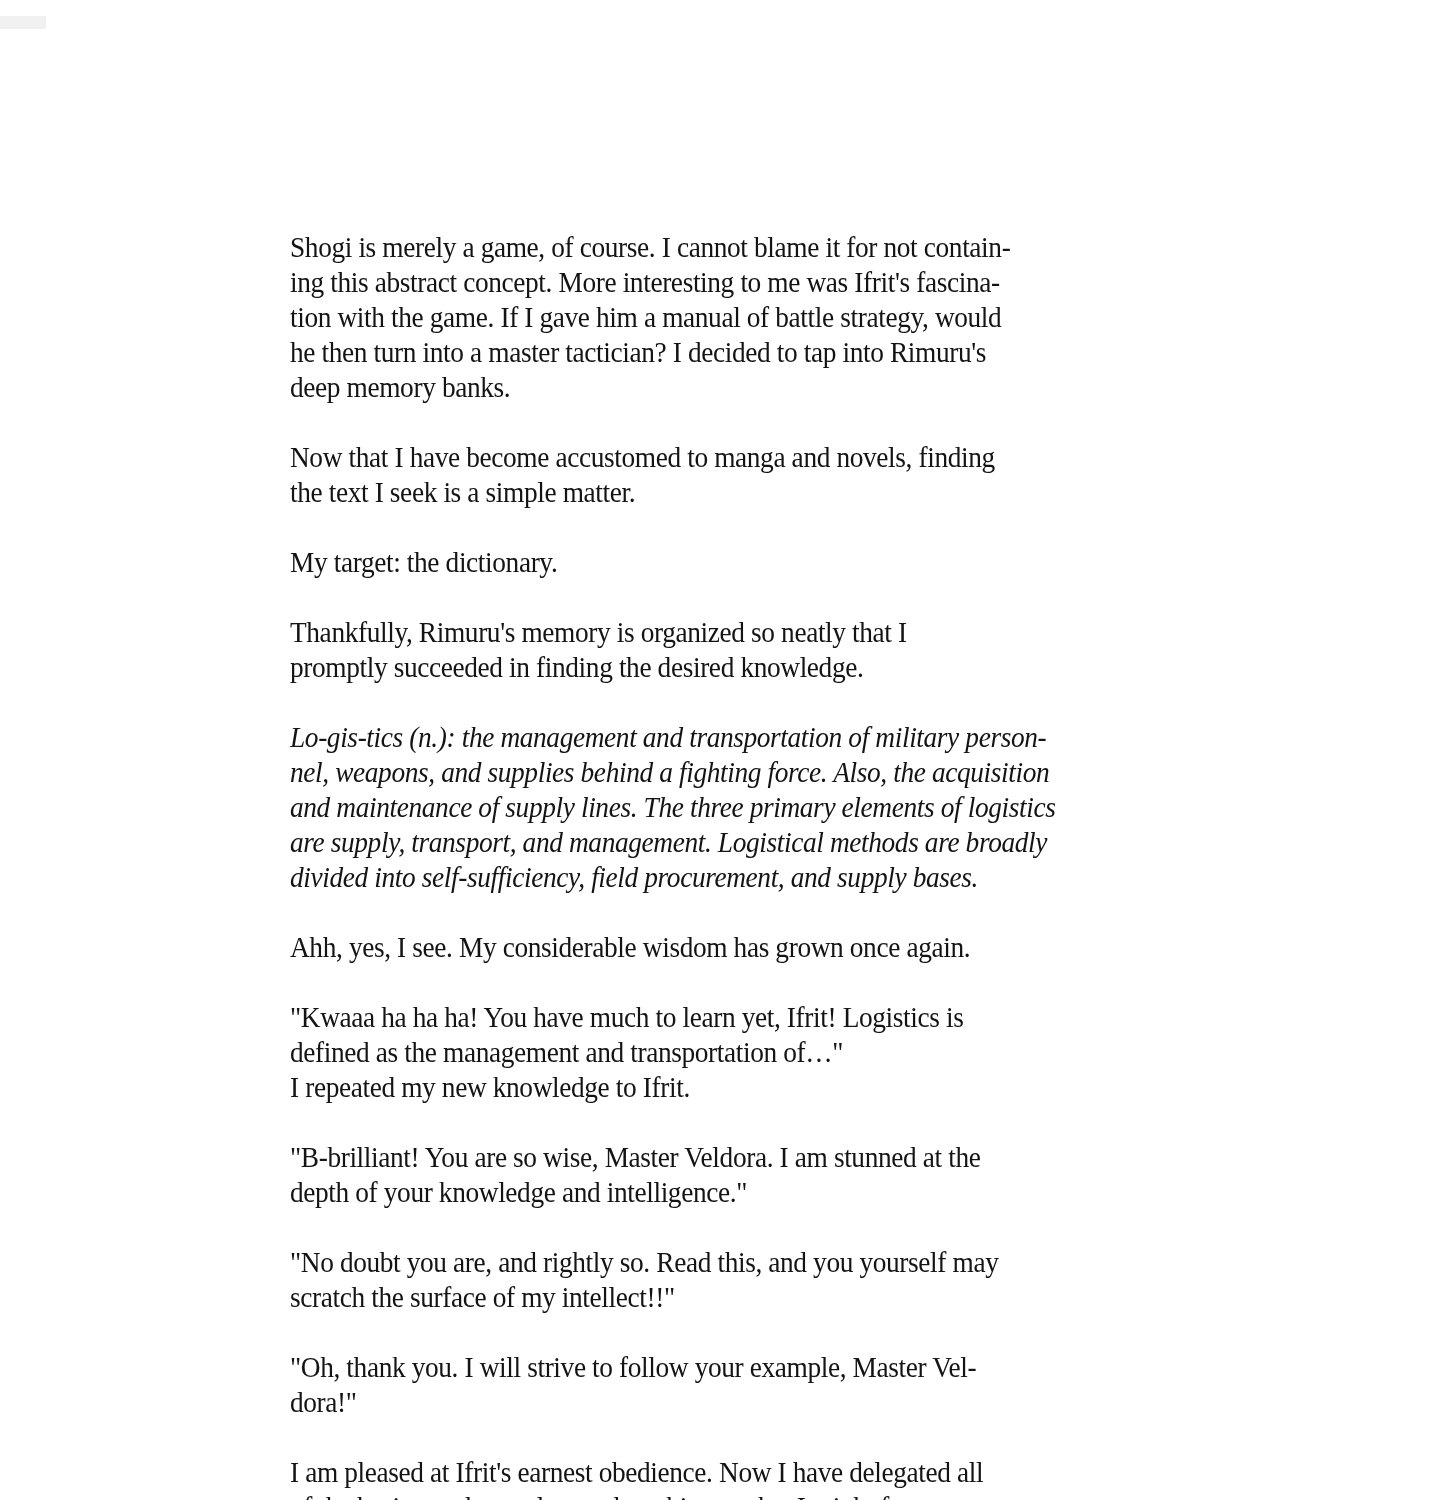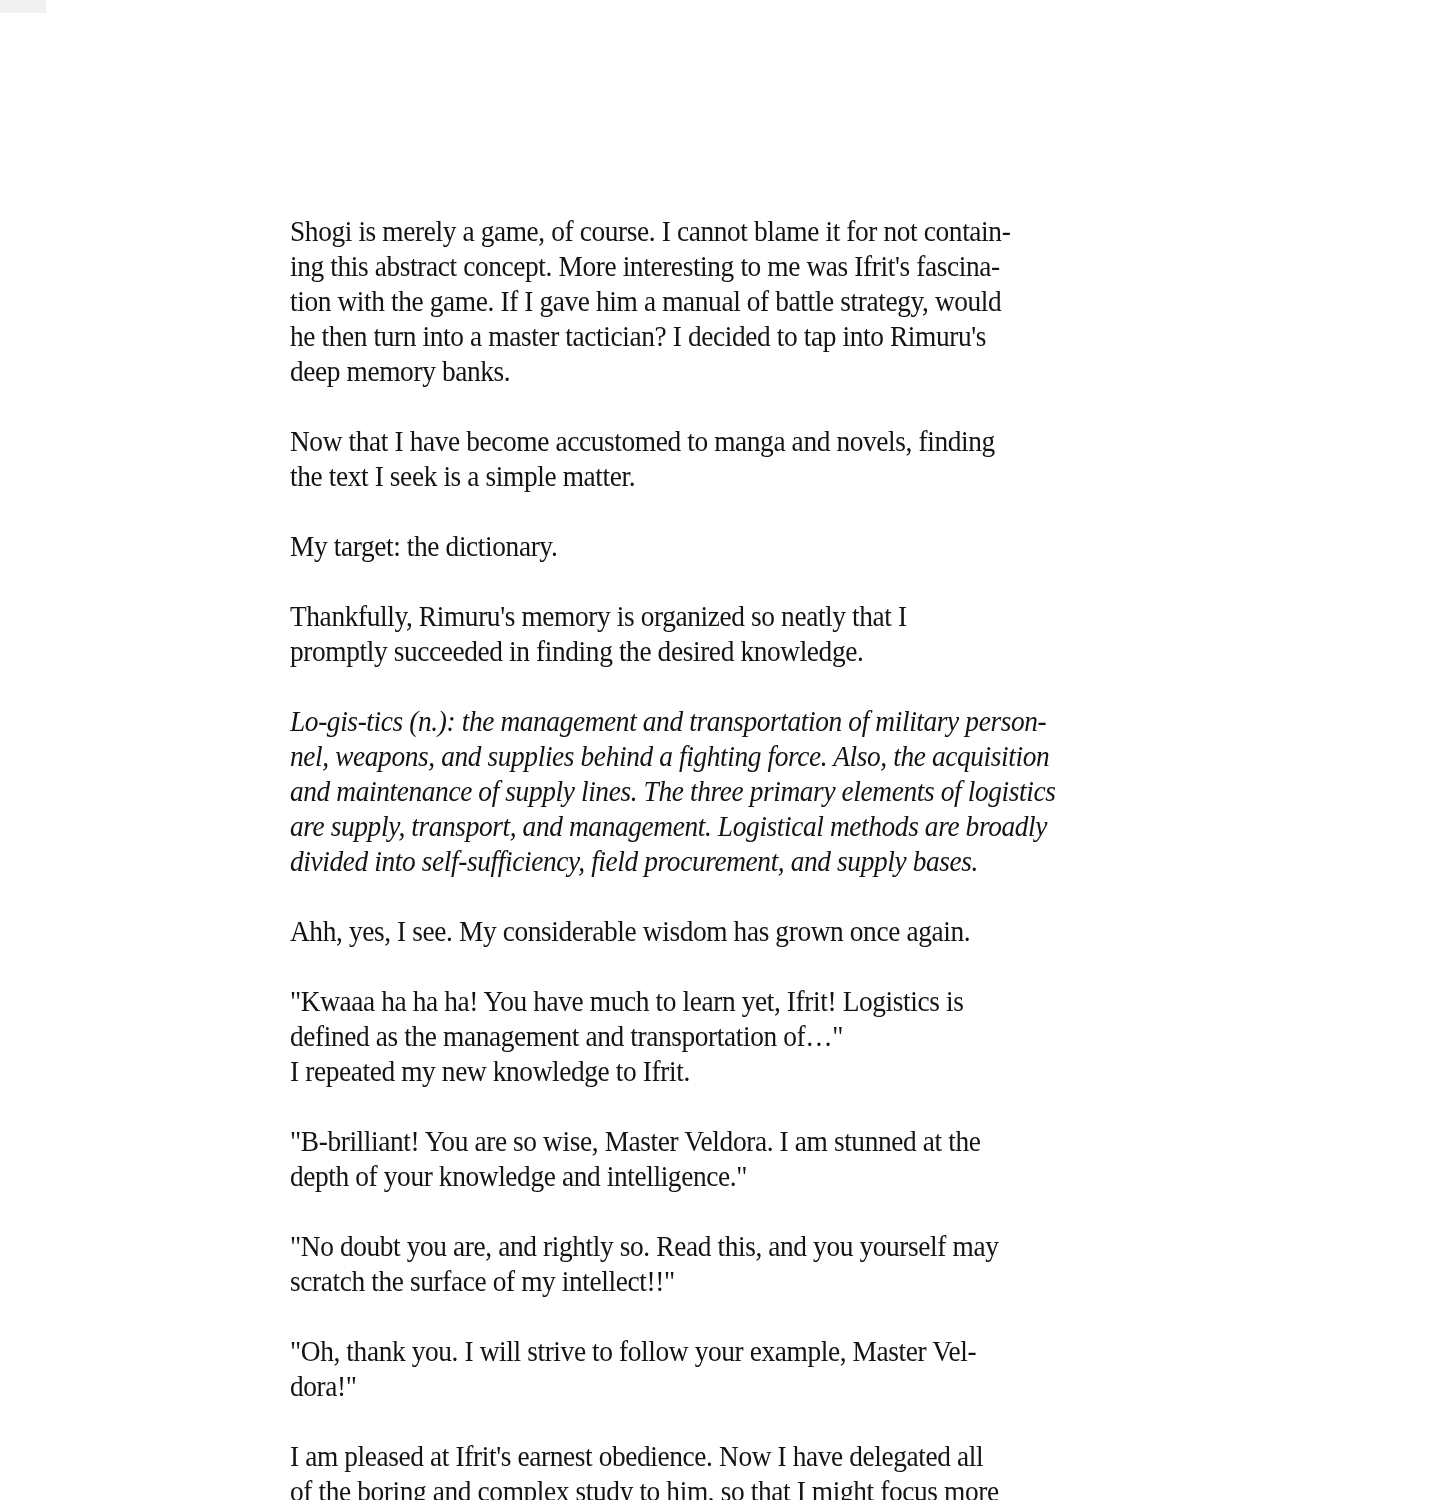--- a/index.html
+++ b/index.html
@@ -10,20 +10,21 @@
     width: 1438px;
     height: 1500px;
     background: #ffffff;
     overflow: hidden;
     position: relative;
   }
   .page {
     position: absolute;
     inset: 0;
     background: #ffffff;
+    margin-top: 16px;
   }
   .scan-artifact {
     position: absolute;
     left: 0;
     top: 0;
     width: 46px;
     height: 13px;
     background: #f1f1f1;
   }
   .text-block {

